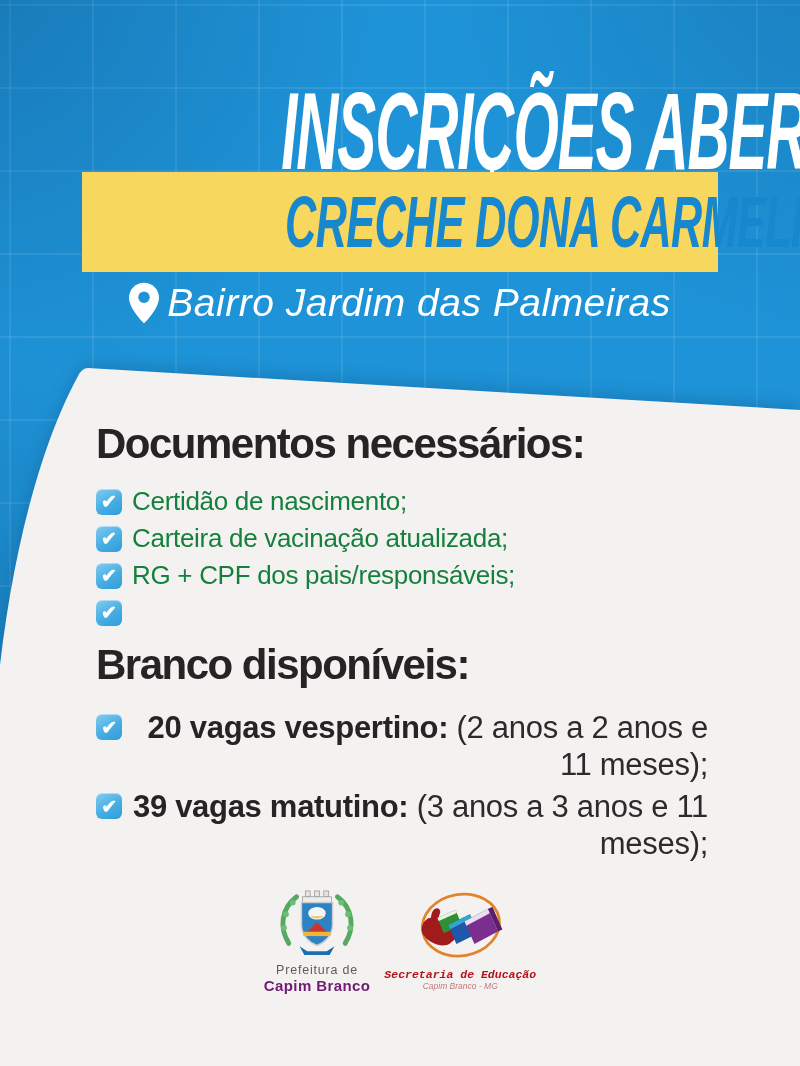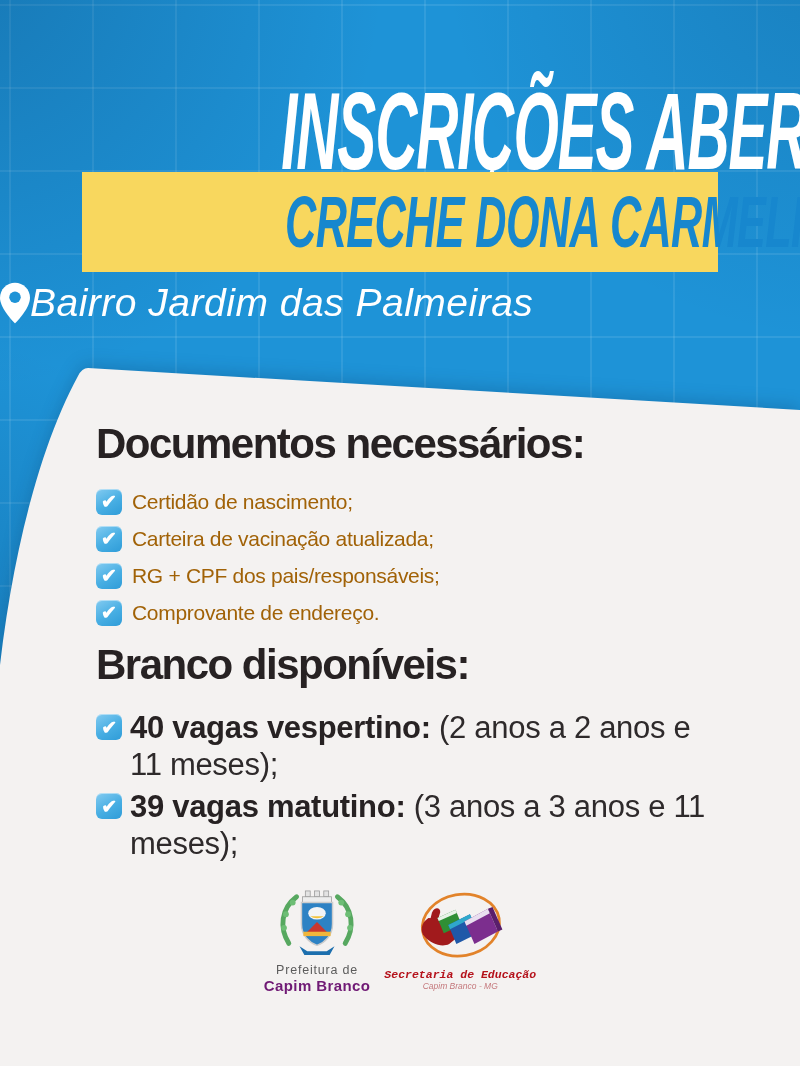--- a/index.html
+++ b/index.html
@@ -41,36 +41,36 @@
     background:#F8D75E; text-align:center; white-space:nowrap;
   }
   .banner-text {
     display:inline-block; margin-top:11px;
     font-size:72px; line-height:1.1; font-weight:700; font-style:italic;
     color:#1787CE; letter-spacing:-1px;
     transform:scaleX(.60); transform-origin:50% 50%;
   }
   .location-row {
     position:absolute; left:0; top:281px; width:800px;
-    display:flex; align-items:center; gap:0;
+    display:flex; align-items:center; justify-content:center; gap:8px;
   }
   .location-text {
     font-size:39px; font-style:italic; color:#ffffff; letter-spacing:.5px;
   }
   
-  .content { position:absolute; left:0; top:0; width:800px; height:846px; z-index:4; }
+  .content { position:absolute; left:0; top:0; width:800px; height:846px; z-index:4;text-align:right; }
   .section-heading {
     position:absolute; left:96px;
     font-size:42px; font-weight:700; color:#272223; letter-spacing:-1.5px;
   }
   .h-docs { top:420px; }
   .h-vagas { top:641px; }
   .doc-list { position:absolute; left:96px; top:483px; }
   .doc-item { display:flex; align-items:center; gap:10px; height:37px; }
-  .doc-item-text { font-size:21px; color:#a16207; letter-spacing:-0.3px; }
+  .doc-item-text { font-size:26px; color:#15803d; letter-spacing:-0.3px; }
   .check {
     flex:0 0 auto; width:26px; height:26px; border-radius:6px;
     background:linear-gradient(150deg,#83CBF1 0%,#47AEE3 55%,#2F9CD8 100%);
     box-shadow:inset 0 1px 0 rgba(255,255,255,.45);
     color:#fff; font-size:19px; font-weight:700;
     display:flex; align-items:center; justify-content:center;
   }
   .vaga-list { position:absolute; left:96px; top:709px; width:612px; }
   .vaga-item { position:relative; padding-left:34px; margin-bottom:5px;
     font-size:31px; line-height:37px; color:#2E2A2B; letter-spacing:-0.3px; }
@@ -127,29 +127,28 @@
       <div class="doc-item">
         <span class="check">✔</span>
         <span class="doc-item-text">Carteira de vacinação atualizada;</span>
       </div>
       <div class="doc-item">
         <span class="check">✔</span>
         <span class="doc-item-text">RG + CPF dos pais/responsáveis;</span>
       </div>
       <div class="doc-item">
         <span class="check">✔</span>
-        <span class="doc-item-text">Comprovante de endereço.</span>
       </div>
     </div>
 
     <h2 class="section-heading h-vagas">Branco disponíveis:</h2>
 
     <div class="vaga-list">
       <div class="vaga-item">
-        <span class="check">✔</span><span class="vaga-bold">40 vagas vespertino:</span> <span>(2 anos a 2 anos e 11 meses);</span>
+        <span class="check">✔</span><span class="vaga-bold">20 vagas vespertino:</span> <span>(2 anos a 2 anos e 11 meses);</span>
       </div>
       <div class="vaga-item">
         <span class="check">✔</span><span class="vaga-bold">39 vagas matutino:</span> <span>(3 anos a 3 anos e 11 meses);</span>
       </div>
     </div>
   </div>
 
   <div class="logos">
 
     <div class="logo-block">

